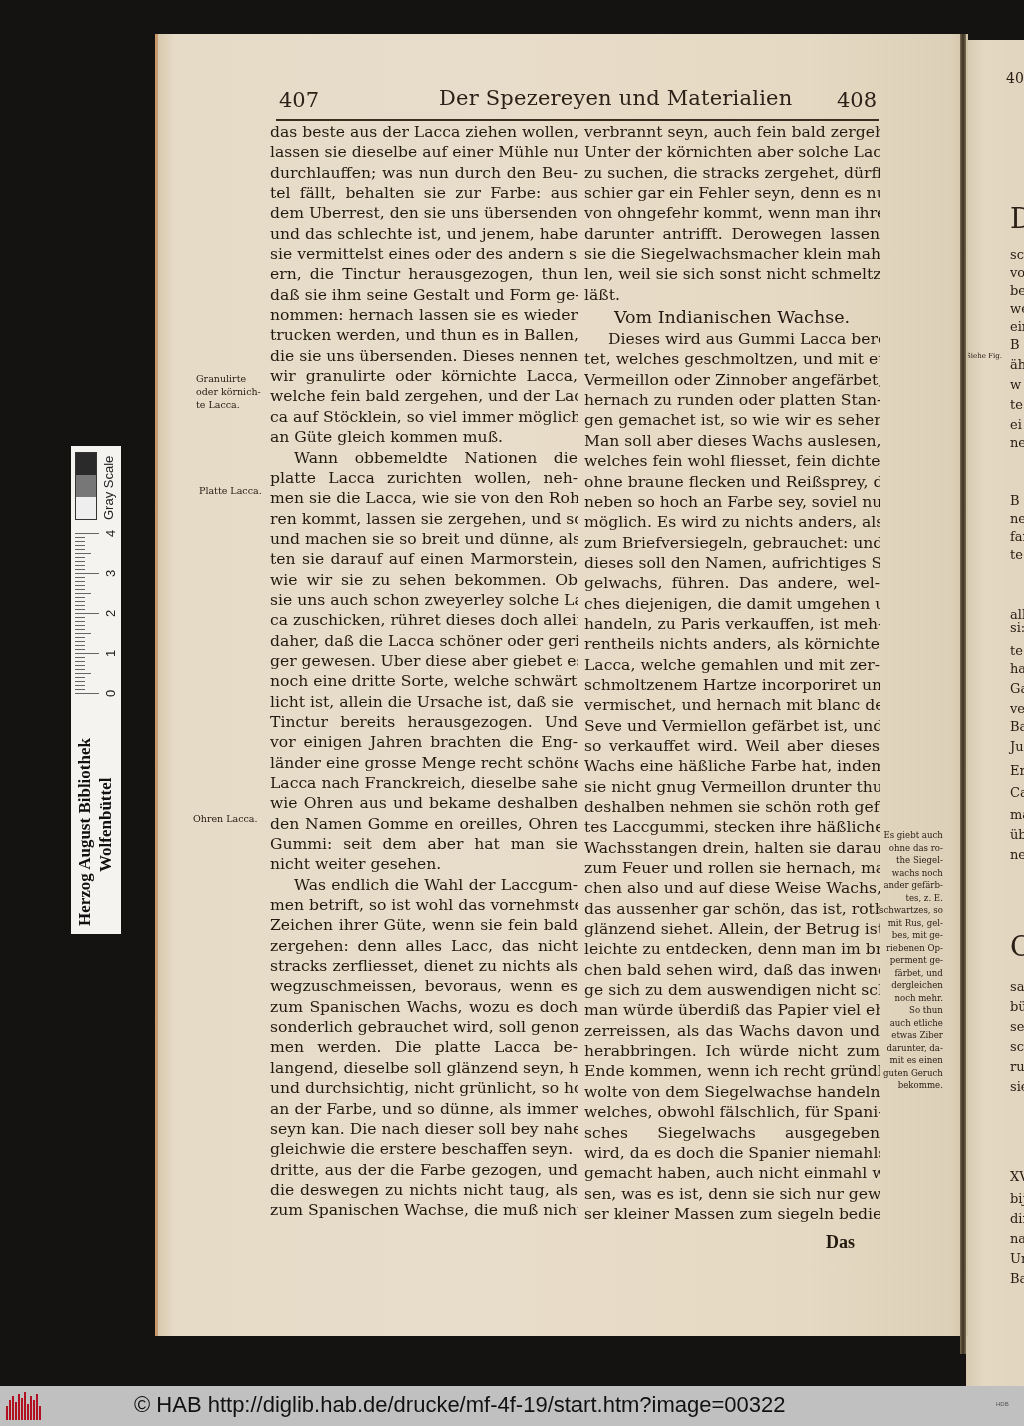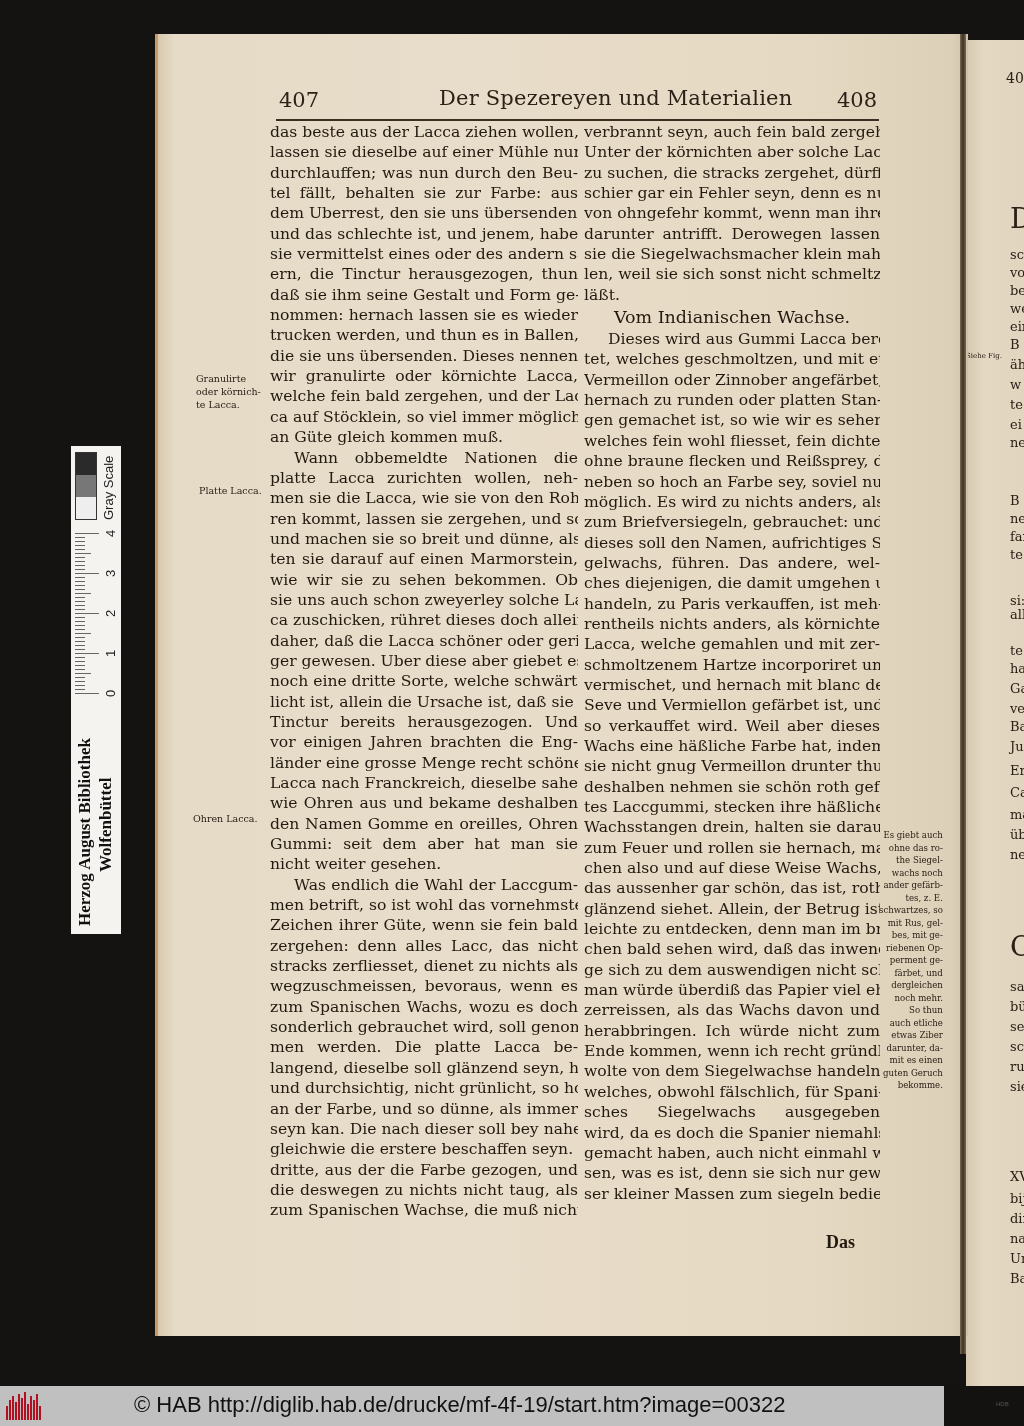--- a/index.html
+++ b/index.html
@@ -71,21 +71,21 @@
   .ruler .inst1 { position: absolute; left: 8px; top: 4px; font-family: "Liberation Serif", serif; font-weight: bold; font-size: 17px; color: #111; white-space: nowrap; }
   .ruler .inst2 { position: absolute; left: 62px; top: 25px; font-family: "Liberation Serif", serif; font-weight: bold; font-size: 17px; color: #111; white-space: nowrap; }
   .ruler .scale { position: absolute; left: 240px; top: 2px; width: 165px; height: 26px; }
   .ruler .tick { position: absolute; top: 2px; width: 1px; background: #666; }
   .ruler .num { position: absolute; top: 30px; font-family: "Liberation Sans", sans-serif; font-size: 13px; color: #222; }
   .ruler .gs-label { position: absolute; left: 414px; top: 30px; font-family: "Liberation Sans", sans-serif; font-size: 13px; color: #222; white-space: nowrap; }
   .ruler .gs-box { position: absolute; left: 414px; top: 4px; width: 66px; height: 20px; border: 1px solid #333; display: flex; }
   .ruler .gs-box div { flex: 1; }
   
   .footer {
-    position: absolute; left: 0; top: 1386px; width: 916px; height: 40px; background: #c0c0c0; padding-left: 28px;
+    position: absolute; left: 0; top: 1386px; width: 1024px; height: 40px; background: #c0c0c0;
   }
   .footer .logo { position: absolute; left: 6px; top: 6px; width: 36px; height: 28px; }
   .footer .logo span { position: absolute; bottom: 0; width: 2px; background: #b01020; }
   .footer .copyright {
     position: absolute; left: 134px; top: 6px; font-family: "Liberation Sans", sans-serif; font-size: 22px; color: #111; white-space: nowrap;
   }
   .footer .tiny { position: absolute; left: 996px; top: 15px; font-family: "Liberation Sans", sans-serif; font-size: 6px; color: #555; }
 </style>
 </head>
 <body>
@@ -106,21 +106,21 @@
       <div class="np-text" style="top: 316px;">äh</div>
       <div class="np-text" style="top: 336px;">w</div>
       <div class="np-text" style="top: 356px;">te</div>
       <div class="np-text" style="top: 376px;">ei</div>
       <div class="np-text" style="top: 394px;">ne</div>
       <div class="np-text" style="top: 452px;">B</div>
       <div class="np-text" style="top: 470px;">ne</div>
       <div class="np-text" style="top: 488px;">far</div>
       <div class="np-text" style="top: 506px;">te</div>
       <div class="np-text" style="top: 566px;">all</div>
-      <div class="np-text" style="top: 552px;">si:</div>
+      <div class="np-text" style="top: 579px;">si:</div>
       <div class="np-text" style="top: 602px;">te</div>
       <div class="np-text" style="top: 620px;">hat</div>
       <div class="np-text" style="top: 640px;">Garc</div>
       <div class="np-text" style="top: 660px;">verf</div>
       <div class="np-text" style="top: 678px;">Balf</div>
       <div class="np-text" style="top: 698px;">Jun</div>
       <div class="np-text" style="top: 722px;">Er</div>
       <div class="np-text" style="top: 744px;">Can</div>
       <div class="np-text" style="top: 766px;">man</div>
       <div class="np-text" style="top: 786px;">über</div>
@@ -217,20 +217,21 @@
     <span class="line">darunter antrifft. Derowegen lassen</span>
     <span class="line">sie die Siegelwachsmacher klein mah-</span>
     <span class="line">len, weil sie sich sonst nicht schmeltzen</span>
     <span class="line last">läßt.</span>
     <span class="heading">Vom Indianischen Wachse.</span>
     <span class="line indent">Dieses wird aus Gummi Lacca berei-</span>
     <span class="line">tet, welches geschmoltzen, und mit etwas</span>
     <span class="line">Vermeillon oder Zinnober angefärbet,</span>
     <span class="line">hernach zu runden oder platten Stan-</span>
     <span class="line">gen gemachet ist, so wie wir es sehen.</span>
+    <span class="line">Man soll aber dieses Wachs auslesen,</span>
     <span class="line">welches fein wohl fliesset, fein dichte, und</span>
     <span class="line">ohne braune flecken und Reißsprey, da-</span>
     <span class="line">neben so hoch an Farbe sey, soviel nur</span>
     <span class="line">möglich. Es wird zu nichts anders, als</span>
     <span class="line">zum Briefversiegeln, gebrauchet: und</span>
     <span class="line">dieses soll den Namen, aufrichtiges Sie-</span>
     <span class="line">gelwachs, führen. Das andere, wel-</span>
     <span class="line">ches diejenigen, die damit umgehen und</span>
     <span class="line">handeln, zu Paris verkauffen, ist meh-</span>
     <span class="line">rentheils nichts anders, als körnichte</span>

